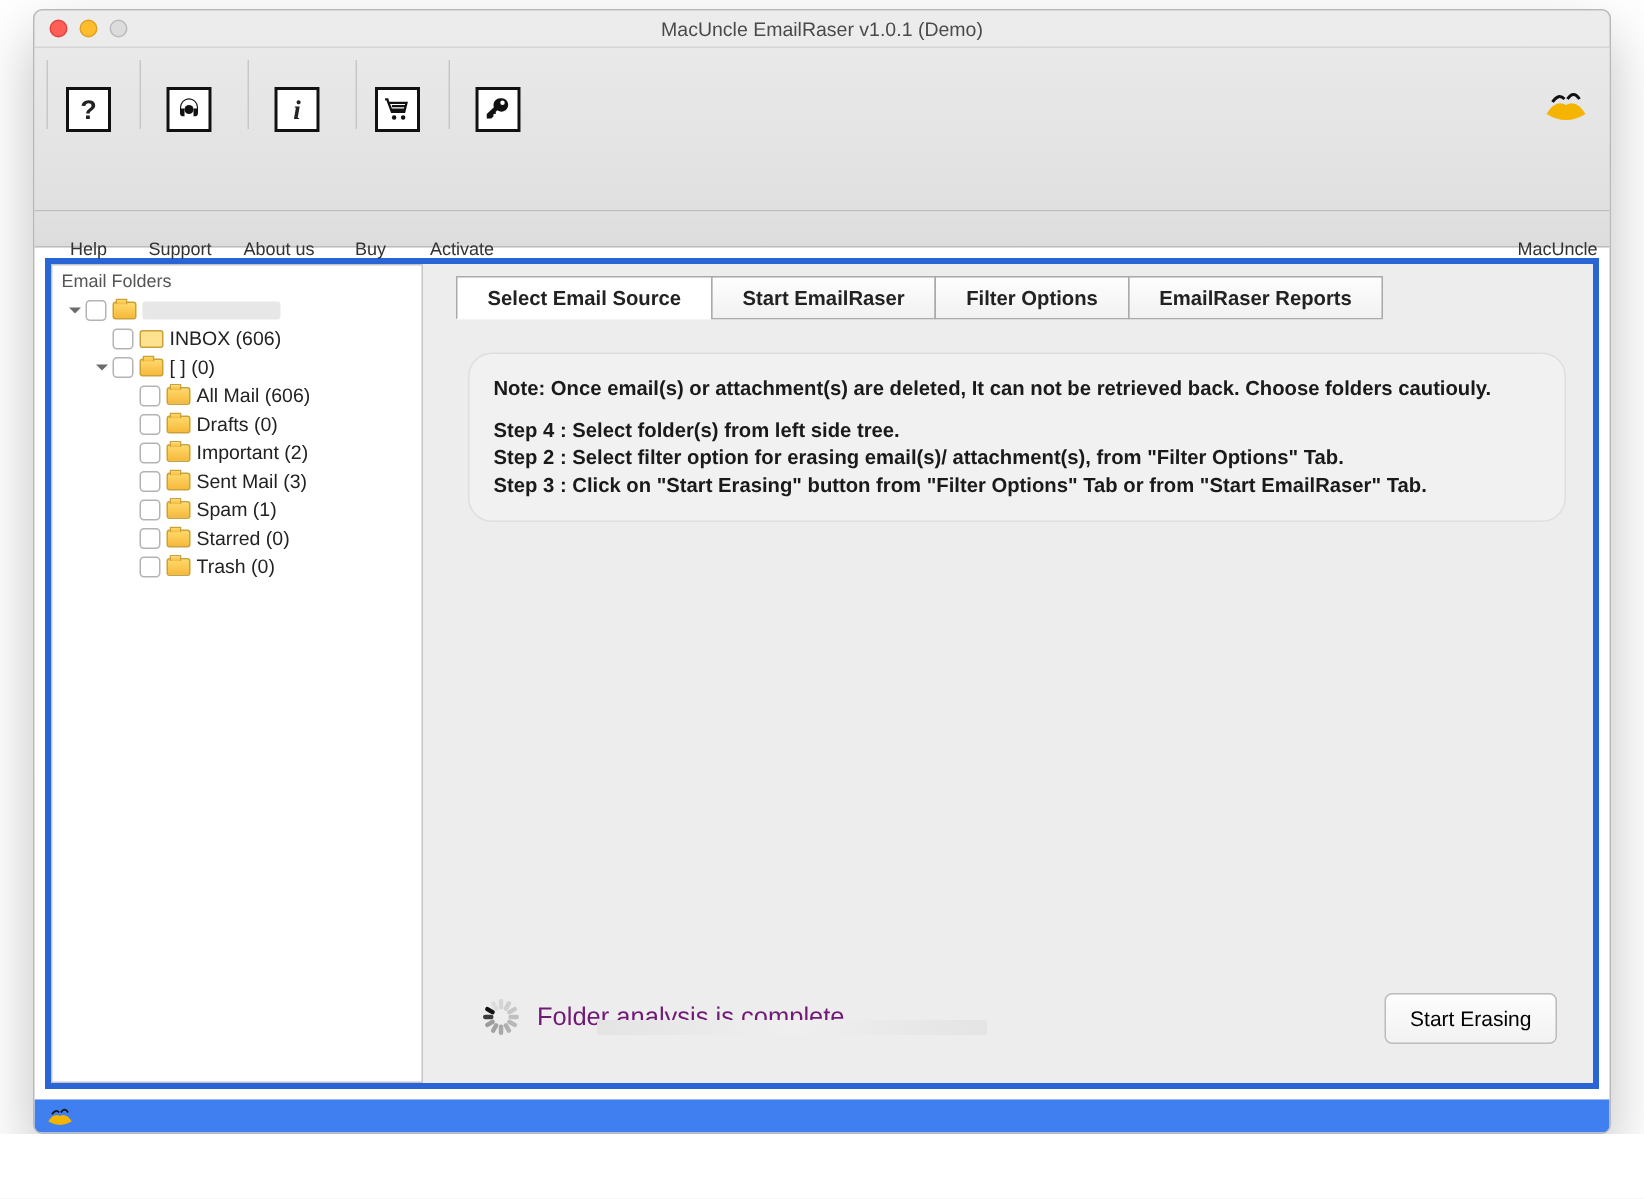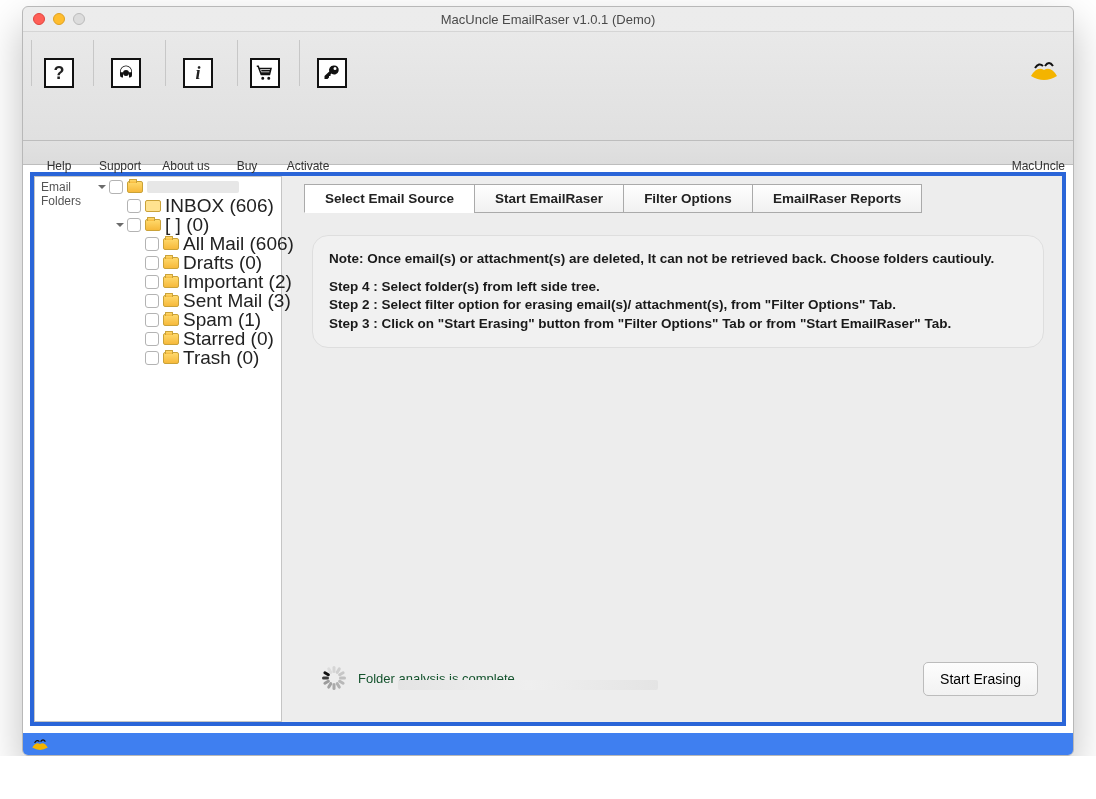--- a/index.html
+++ b/index.html
@@ -122,27 +122,28 @@
     display: flex;
     overflow: hidden;
   }
 
   
   .sidebar {
     width: 248px;
     background: #fff;
     border: 1px solid #c5c5c5;
     display: flex;
+    flex-direction: column;
   }
   .side-title {
     padding: 3px 6px;
     font-size: 12px;
     color: #555;
   }
-  .tree { font-size: 19px; padding: 0 4px; }
+  .tree { font-size: 13px; padding: 0 4px; }
   .tree-row {
     display: flex; align-items: center;
     height: 19px;
     white-space: nowrap;
     cursor: default;
   }
   .disclosure {
     width: 10px; height: 10px;
     margin-right: 2px;
     display: inline-flex; align-items:center; justify-content:center;
@@ -241,21 +242,21 @@
     font-weight: 600;
     color:#1a1a1a;
     line-height: 1.35;
   }
   .notebox .gap { height: 10px; }
 
   .status-row {
     position:absolute;
     left: 18px; bottom: 22px;
     display:flex; align-items:center; gap:12px;
-    font-size:13px; color:#14532d;
+    font-size:17px; color:#701a75;
   }
   .spinner {
     width:24px; height:24px;
     position:relative;
   }
   .spinner span {
     position:absolute; left:50%; top:50%;
     width:3px; height:7px;
     background:#8f8f8f;
     border-radius:2px;

